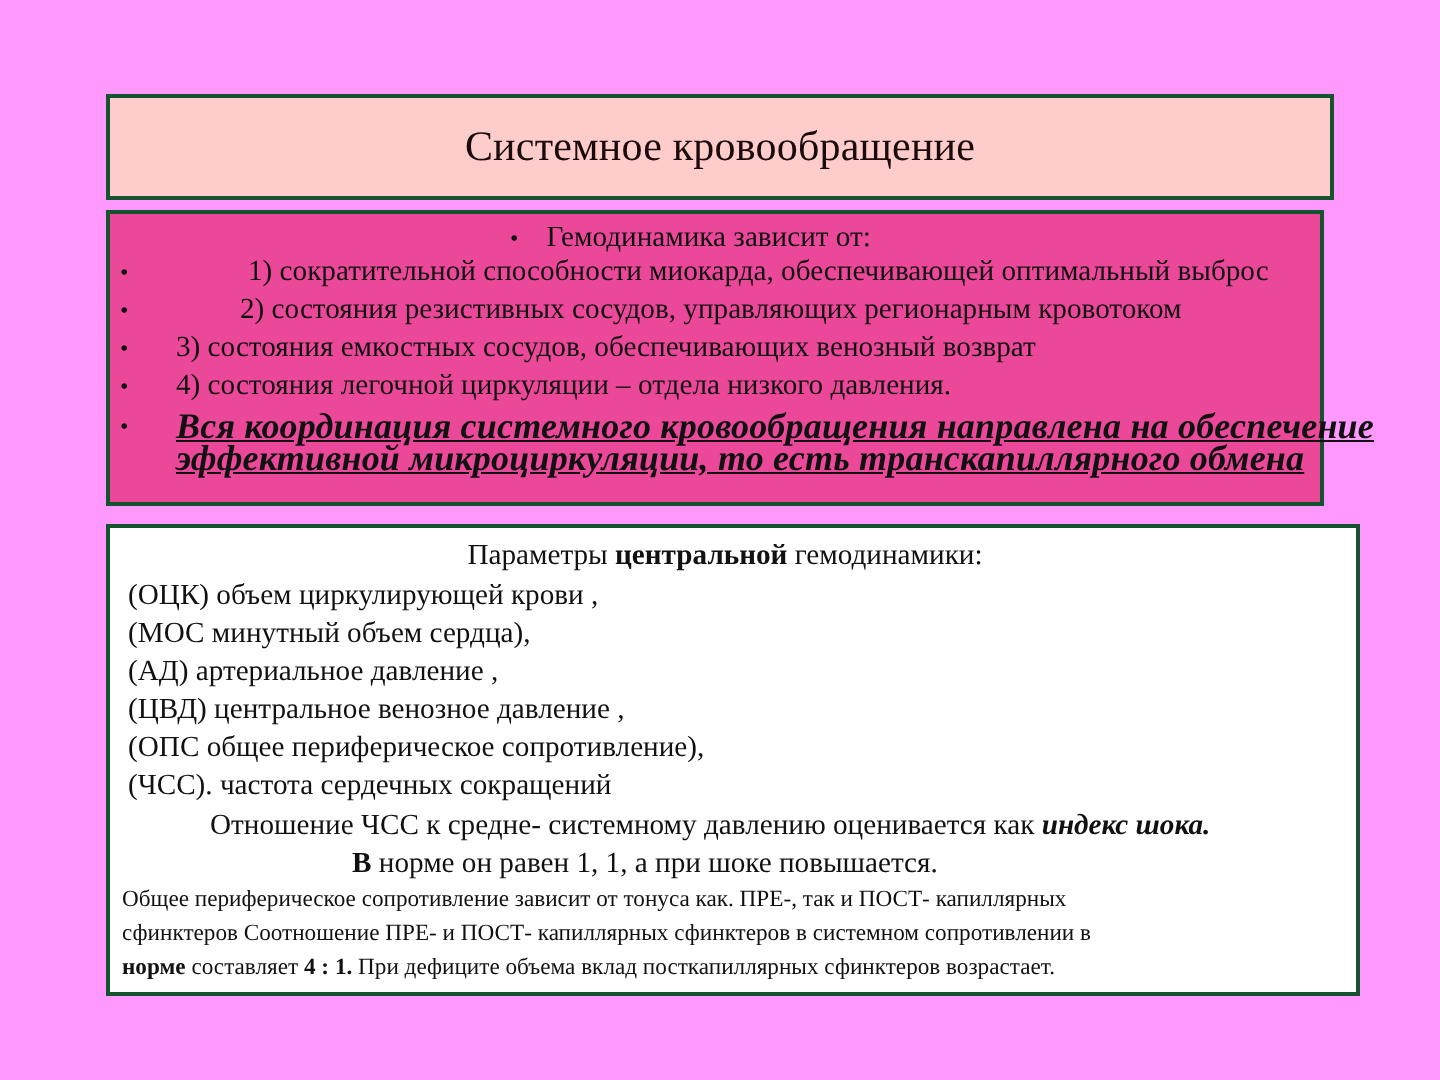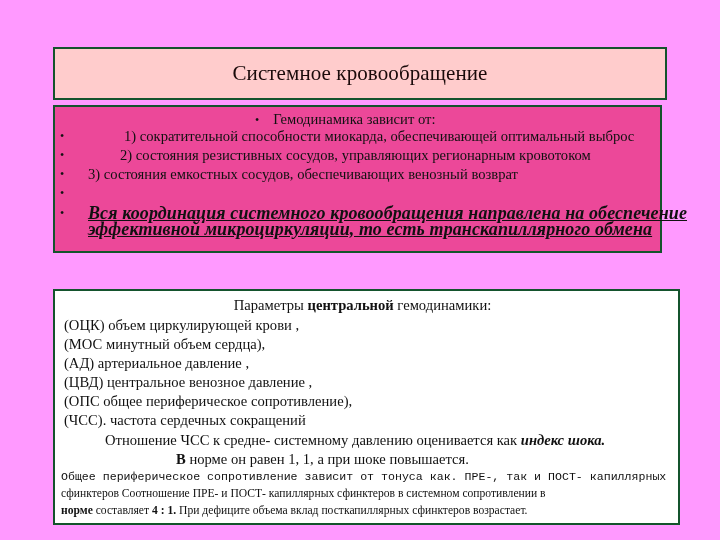--- a/index.html
+++ b/index.html
@@ -30,21 +30,20 @@
       color: #1a0a0a;
       letter-spacing: 0.1px;
     }
     #hemo-box {
       left: 53px; top: 105px; width: 609px; height: 148px;
       background: #ec4899;
     }
     #params-box {
       left: 53px; top: 262px; width: 627px; height: 236px;
       background: #ffffff;
-      margin-top: 27px;
     }
     .line {
       position: absolute;
       white-space: nowrap;
       font-size: 14.6px;
       line-height: 16px;
     }
     .bullet {
       position: absolute;
       font-size: 12px;
@@ -97,20 +96,21 @@
   <span class="bullet" style="left:5px; top:21px;">•</span>
   <div class="line" style="left:33px; top:21px;margin-left:36px;">1) сократительной способности миокарда, обеспечивающей оптимальный выброс</div>
 
   <span class="bullet" style="left:5px; top:40px;">•</span>
   <div class="line" style="left:33px; top:40px;margin-left:32px;">2) состояния резистивных сосудов, управляющих регионарным кровотоком</div>
 
   <span class="bullet" style="left:5px; top:59px;">•</span>
   <div class="line" style="left:33px; top:59px;">3) состояния емкостных сосудов, обеспечивающих венозный возврат</div>
 
   <span class="bullet" style="left:5px; top:78px;">•</span>
+  <div class="line" style="left:33px; top:78px;">4) состояния легочной циркуляции – отдела низкого давления.</div>
 
   <span class="bullet" style="left:5px; top:98px;">•</span>
   <div class="line coord" style="left:33px; top:98px;">Вся координация системного кровообращения направлена на обеспечение</div>
   <div class="line coord" style="left:33px; top:114px;">эффективной микроциркуляции, то есть транскапиллярного обмена</div>
 </div>
 
 <div class="box" id="params-box">
   <div class="p-center" style="top:6px; left:-4px;">
     <span>Параметры </span><b class="strong">центральной</b><span> гемодинамики:</span>
   </div>
@@ -123,18 +123,18 @@
   <div class="line" style="left:9px; top:102px;">(ОПС общее периферическое сопротивление),</div>
 
   <div class="line" style="left:50px; top:141px;">
     <span>Отношение ЧСС к средне- системному давлению оценивается как </span><i class="strong">индекс шока.</i>
   </div>
 
   <div class="line" style="left:121px; top:160px;">
     <b class="strong">В</b><span> норме он равен 1, 1, а при шоке повышается.</span>
   </div>
 
-  <div class="small" style="top:178px;font-family:Liberation Mono, monospace;">Общее периферическое сопротивление зависит от тонуса как. ПРЕ-, так и ПОСТ- капиллярных</div>
+  <div class="small" style="top:178px;">Общее периферическое сопротивление зависит от тонуса как. ПРЕ-, так и ПОСТ- капиллярных</div>
   <div class="small" style="top:195px;">сфинктеров Соотношение ПРЕ- и ПОСТ- капиллярных сфинктеров в системном сопротивлении в</div>
   <div class="small" style="top:212px;">
     <b class="strong">норме</b><span> составляет </span><b class="strong">4 : 1.</b><span> При дефиците объема вклад посткапиллярных сфинктеров возрастает.</span>
   </div>
 </div>
 
 </body></html>

